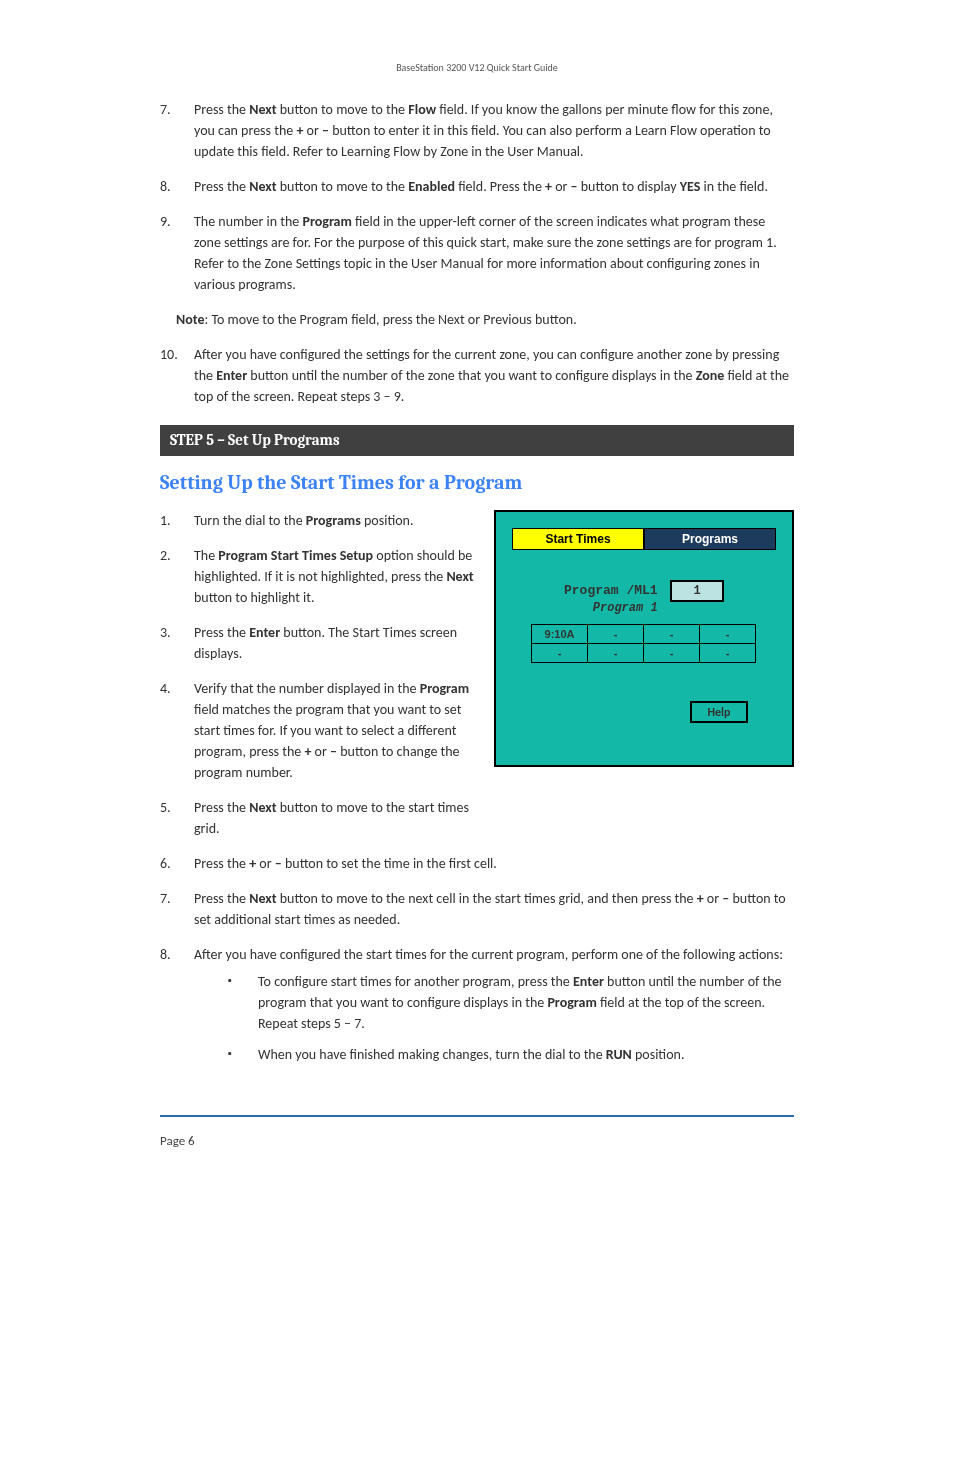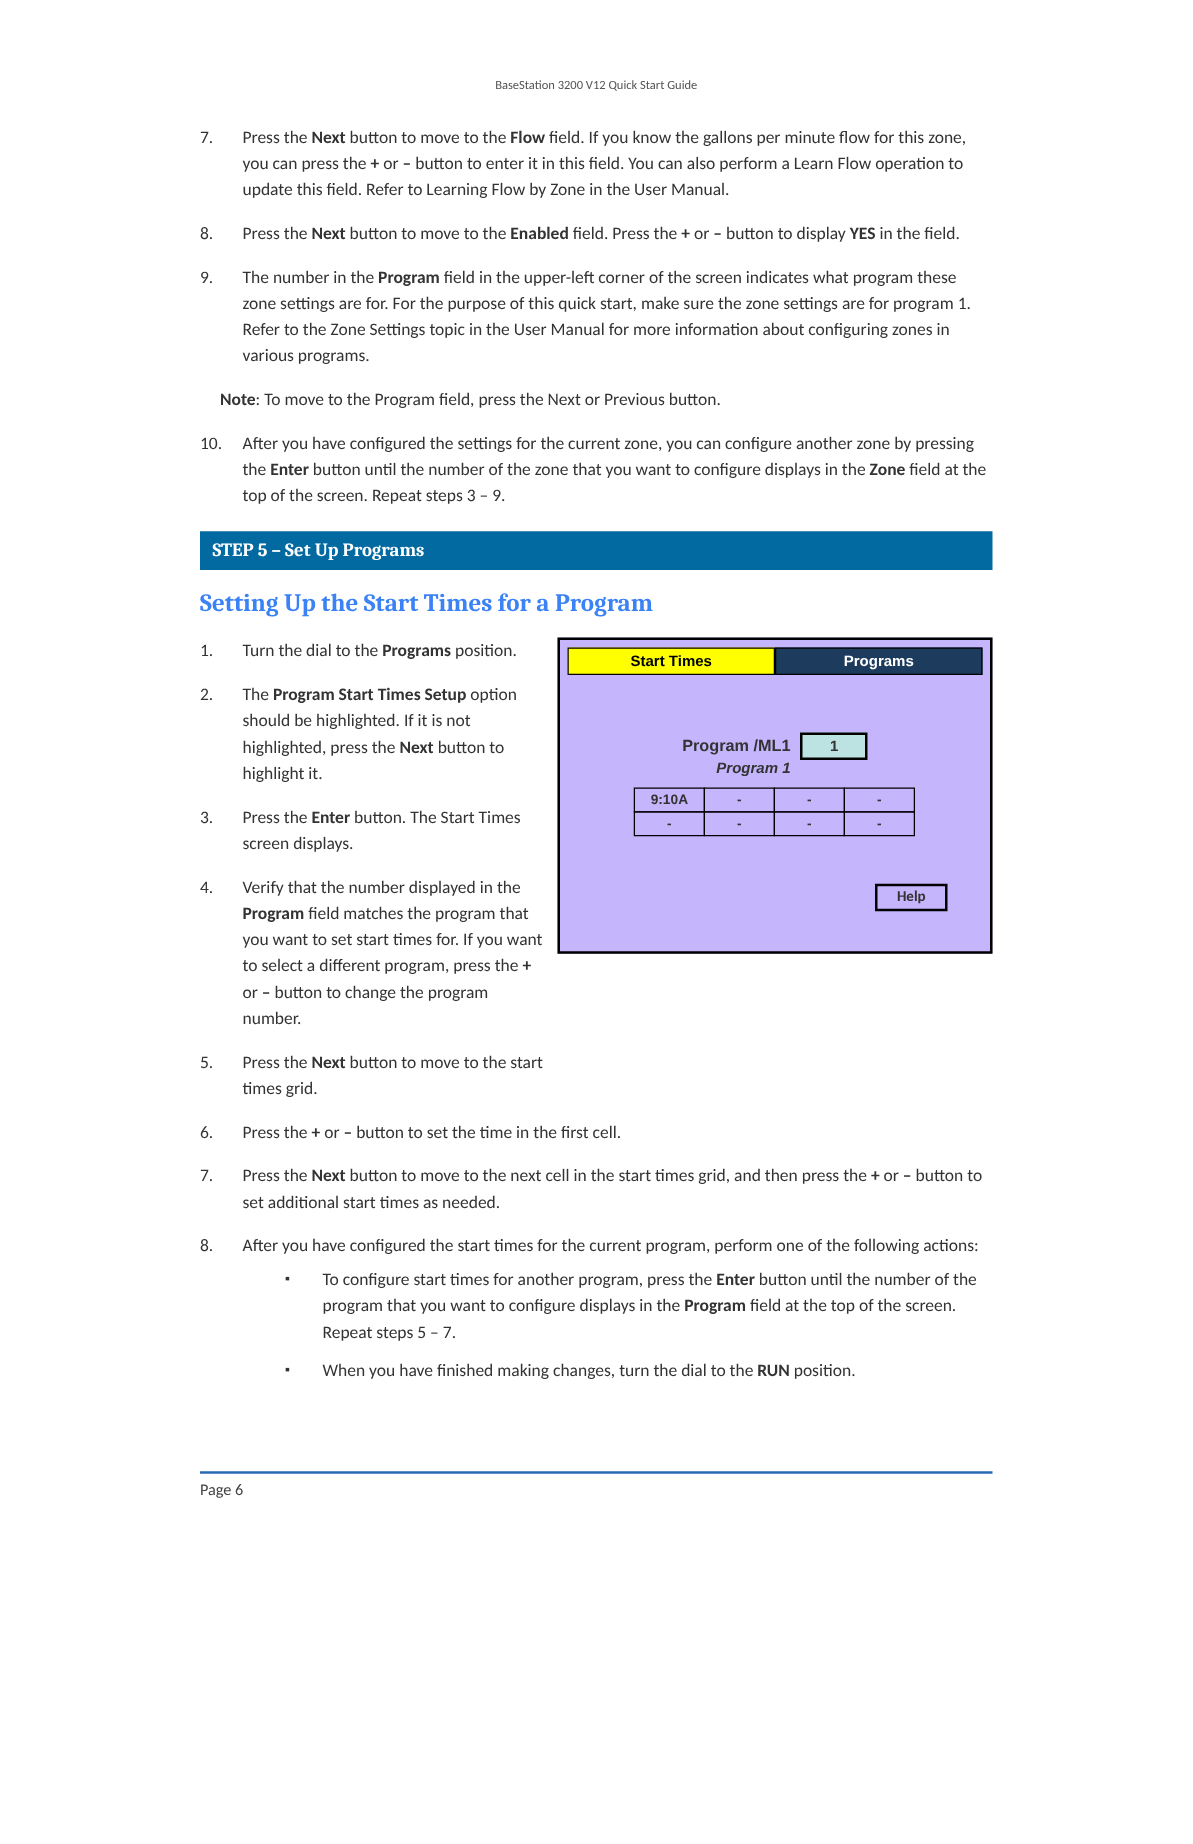--- a/index.html
+++ b/index.html
@@ -24,21 +24,21 @@
   ol.main > li {
     display: flex;
     margin-bottom: 14px;
   }
   ol.main > li .num {
     width: 34px;
     flex-shrink: 0;
   }
   ol.main > li .body { flex: 1; }
   .step-banner {
-    background: #0369a1;
+    background: #404040;
     color: #fff;
     font-weight: bold;
     font-family: "Cambria", Georgia, serif;
     padding: 4px 10px;
     margin: 18px 0 12px 0;
     font-size: 15px;
   }
   .section-heading {
     color: #3b82f6;
     font-family: "Cambria", Georgia, serif;
@@ -62,24 +62,24 @@
   }
   .bullets > li .body { flex: 1; }
   .two-col {
     display: flex;
     gap: 10px;
     align-items: flex-start;
   }
   .two-col .left { flex: 1; }
   .two-col .right { flex-shrink: 0; }
   .device-panel {
-    width: 348px;
+    width: 300px;
     border: 2px solid #000;
-    background: #c4b5fd;
-    padding: 6px;
+    background: #14b8a6;
+    padding: 16px;
     box-sizing: border-box;
   }
   .tabs {
     display: flex;
     height: 22px;
   }
   .tab {
     flex: 1;
     text-align: center;
     font-family: Arial, sans-serif;
@@ -90,22 +90,21 @@
   }
   .tab-left { background: #ffff00; color: #000; }
   .tab-right { background: #1d3b5d; color: #fff; }
   .panel-body {
     padding: 30px 18px 18px 18px;
     position: relative;
   }
   .prog-row {
     text-align: center;
     margin-bottom: 8px;
-    font-family: Liberation Sans, sans-serif;
-    margin-top: 16px;
+    font-family: Liberation Mono, monospace;
   }
   .prog-label { font-weight: bold; font-size: 13px; display:inline-block; }
   .prog-sub { font-style: italic; font-weight: bold; font-size: 12px; display:block; margin-top:-2px;}
   .prog-box {
     display: inline-block;
     border: 2px solid #000;
     background: #bce3e1;
     width: 50px;
     height: 18px;
     line-height: 18px;
@@ -136,22 +135,22 @@
     width: 54px;
     height: 18px;
     line-height: 18px;
     text-align: center;
     font-weight: bold;
     font-size: 12px;
     margin: 38px 10px 8px auto;
   }
   .footer {
     border-top: 2px solid #2a6ab4;
-    margin-top: 60px;
-    padding-top: 4px;
+    margin-top: 40px;
+    padding-top: 14px;
     font-size: 13px;
     color: #444;
   }
   b { font-weight: bold; }
 </style>
 </head>
 <body>
 
 <div class="header-title">BaseStation 3200 V12 Quick Start Guide</div>
 

